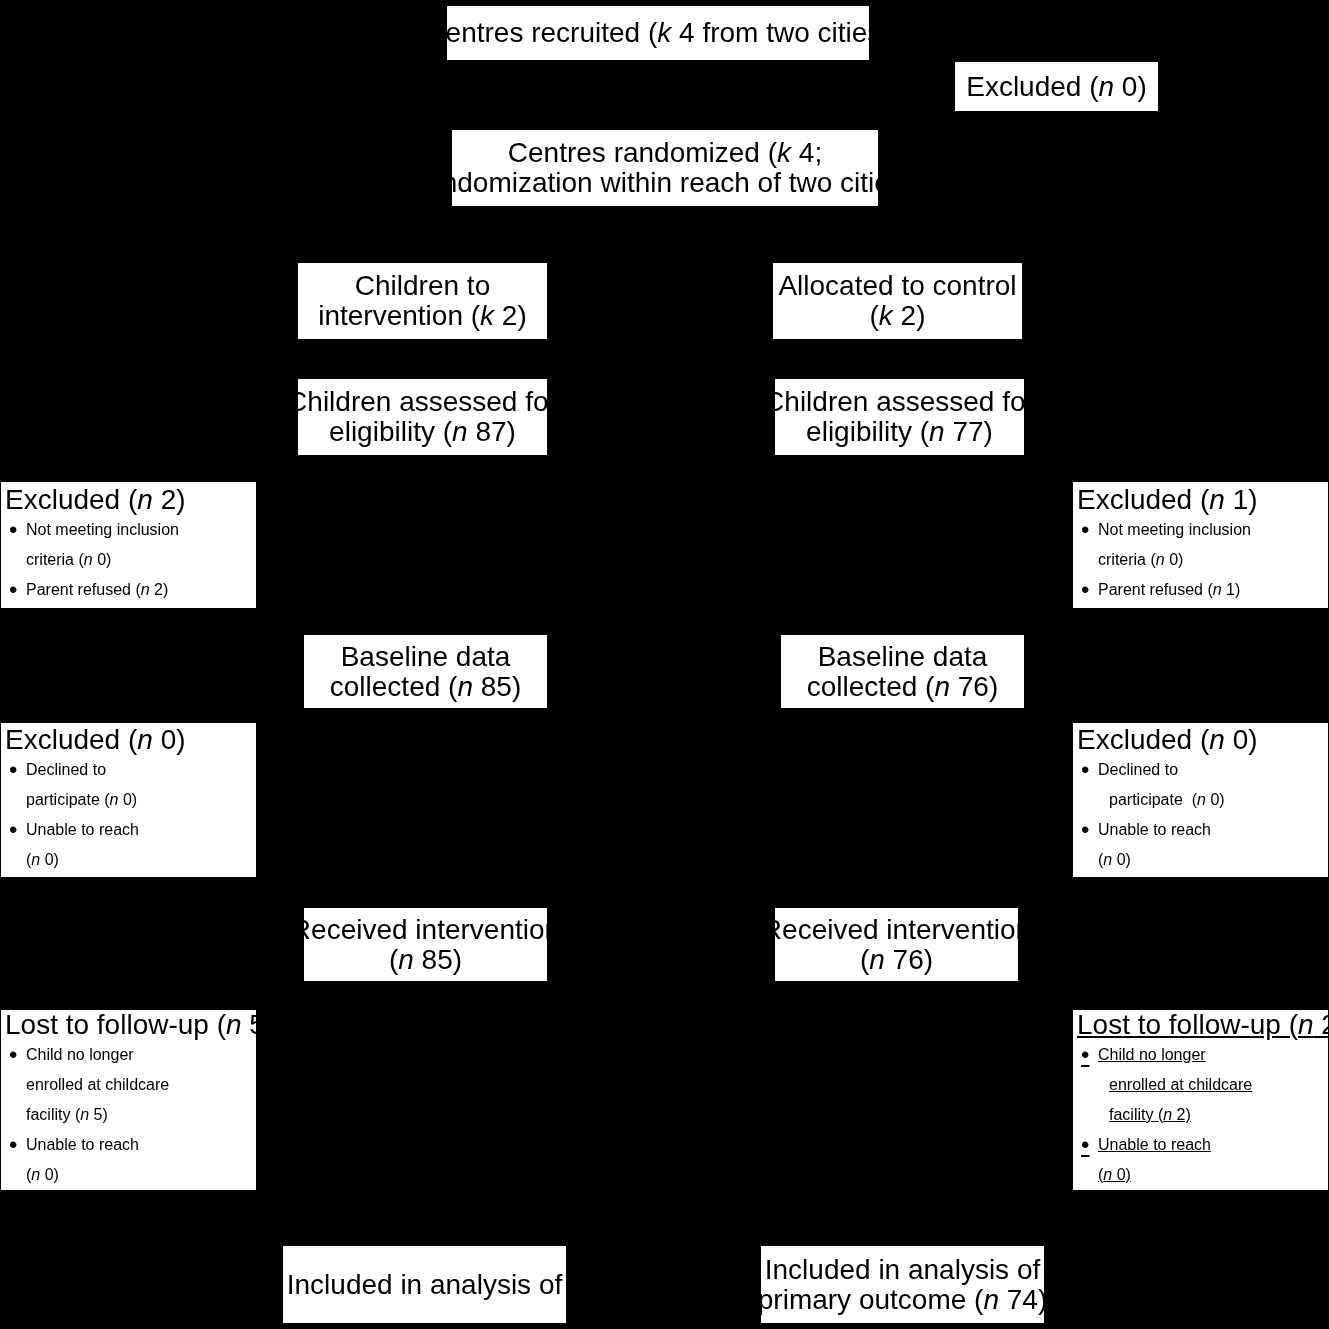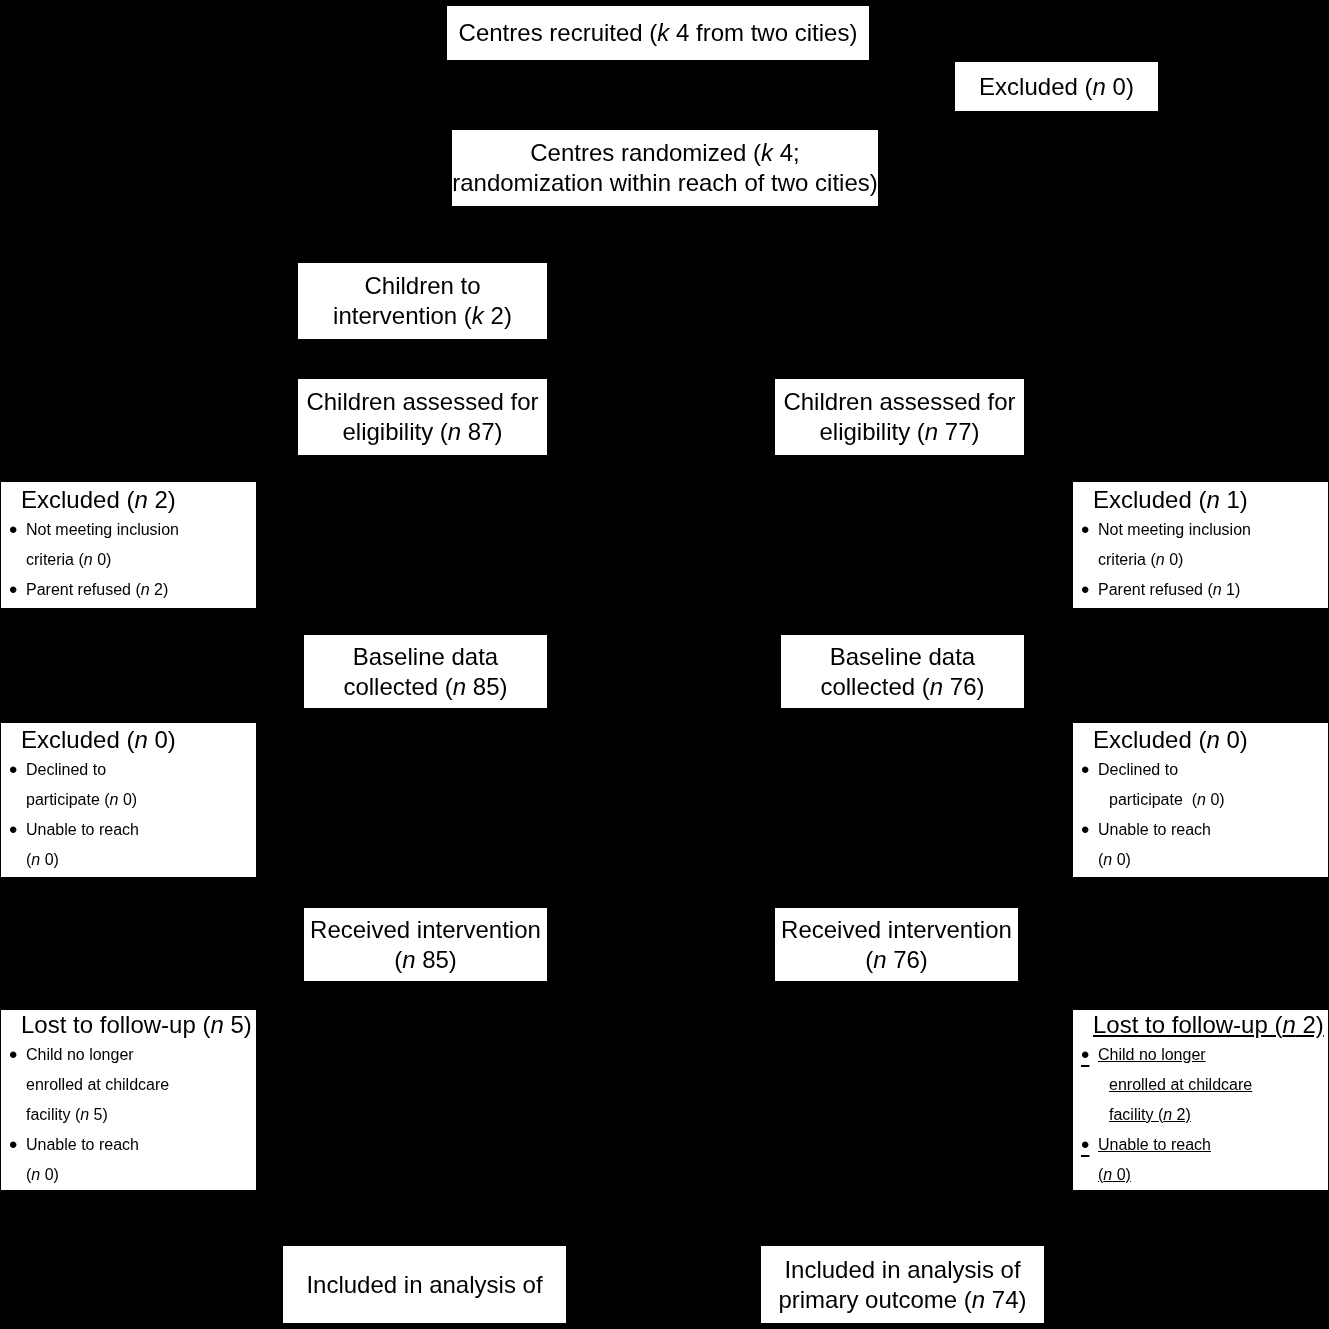--- a/index.html
+++ b/index.html
@@ -32,26 +32,26 @@
   }
   .box.center {
     align-items: center;
     text-align: center;
   }
   .box.left {
     align-items: flex-start;
     text-align: left;
   }
   .line {
-    font-size: 24px;
+    font-size: 28px;
     line-height: 30px;
     white-space: pre;
   }
   .box.left .line {
-    padding-left: 20px;
+    padding-left: 4px;
   }
   .bullet-row {
     display: flex;
     align-items: flex-start;
     padding-left: 8px;
   }
   .bullet-dot {
     font-size: 24px;
     line-height: 30px;
     width: 17px;
@@ -88,20 +88,24 @@
   <div class="box center" style="left:451px; top:129px; width:428px; height:78px;">
     <div class="line">Centres randomized (<em class="var">k</em> 4;</div>
     <div class="line">randomization within reach of two cities)</div>
   </div>
 
   <div class="box center" style="left:297px; top:262px; width:251px; height:78px;">
     <div class="line">Children to</div>
     <div class="line">intervention (<em class="var">k</em> 2)</div>
   </div>
 
+  <div class="box center" style="left:772px; top:262px; width:251px; height:78px;">
+    <div class="line">Allocated to control</div>
+    <div class="line">(<em class="var">k</em> 2)</div>
+  </div>
 
   <div class="box center" style="left:297px; top:378px; width:251px; height:78px;">
     <div class="line">Children assessed for</div>
     <div class="line">eligibility (<em class="var">n</em> 87)</div>
   </div>
 
   <div class="box center" style="left:774px; top:378px; width:251px; height:78px;">
     <div class="line">Children assessed for</div>
     <div class="line">eligibility (<em class="var">n</em> 77)</div>
   </div>

